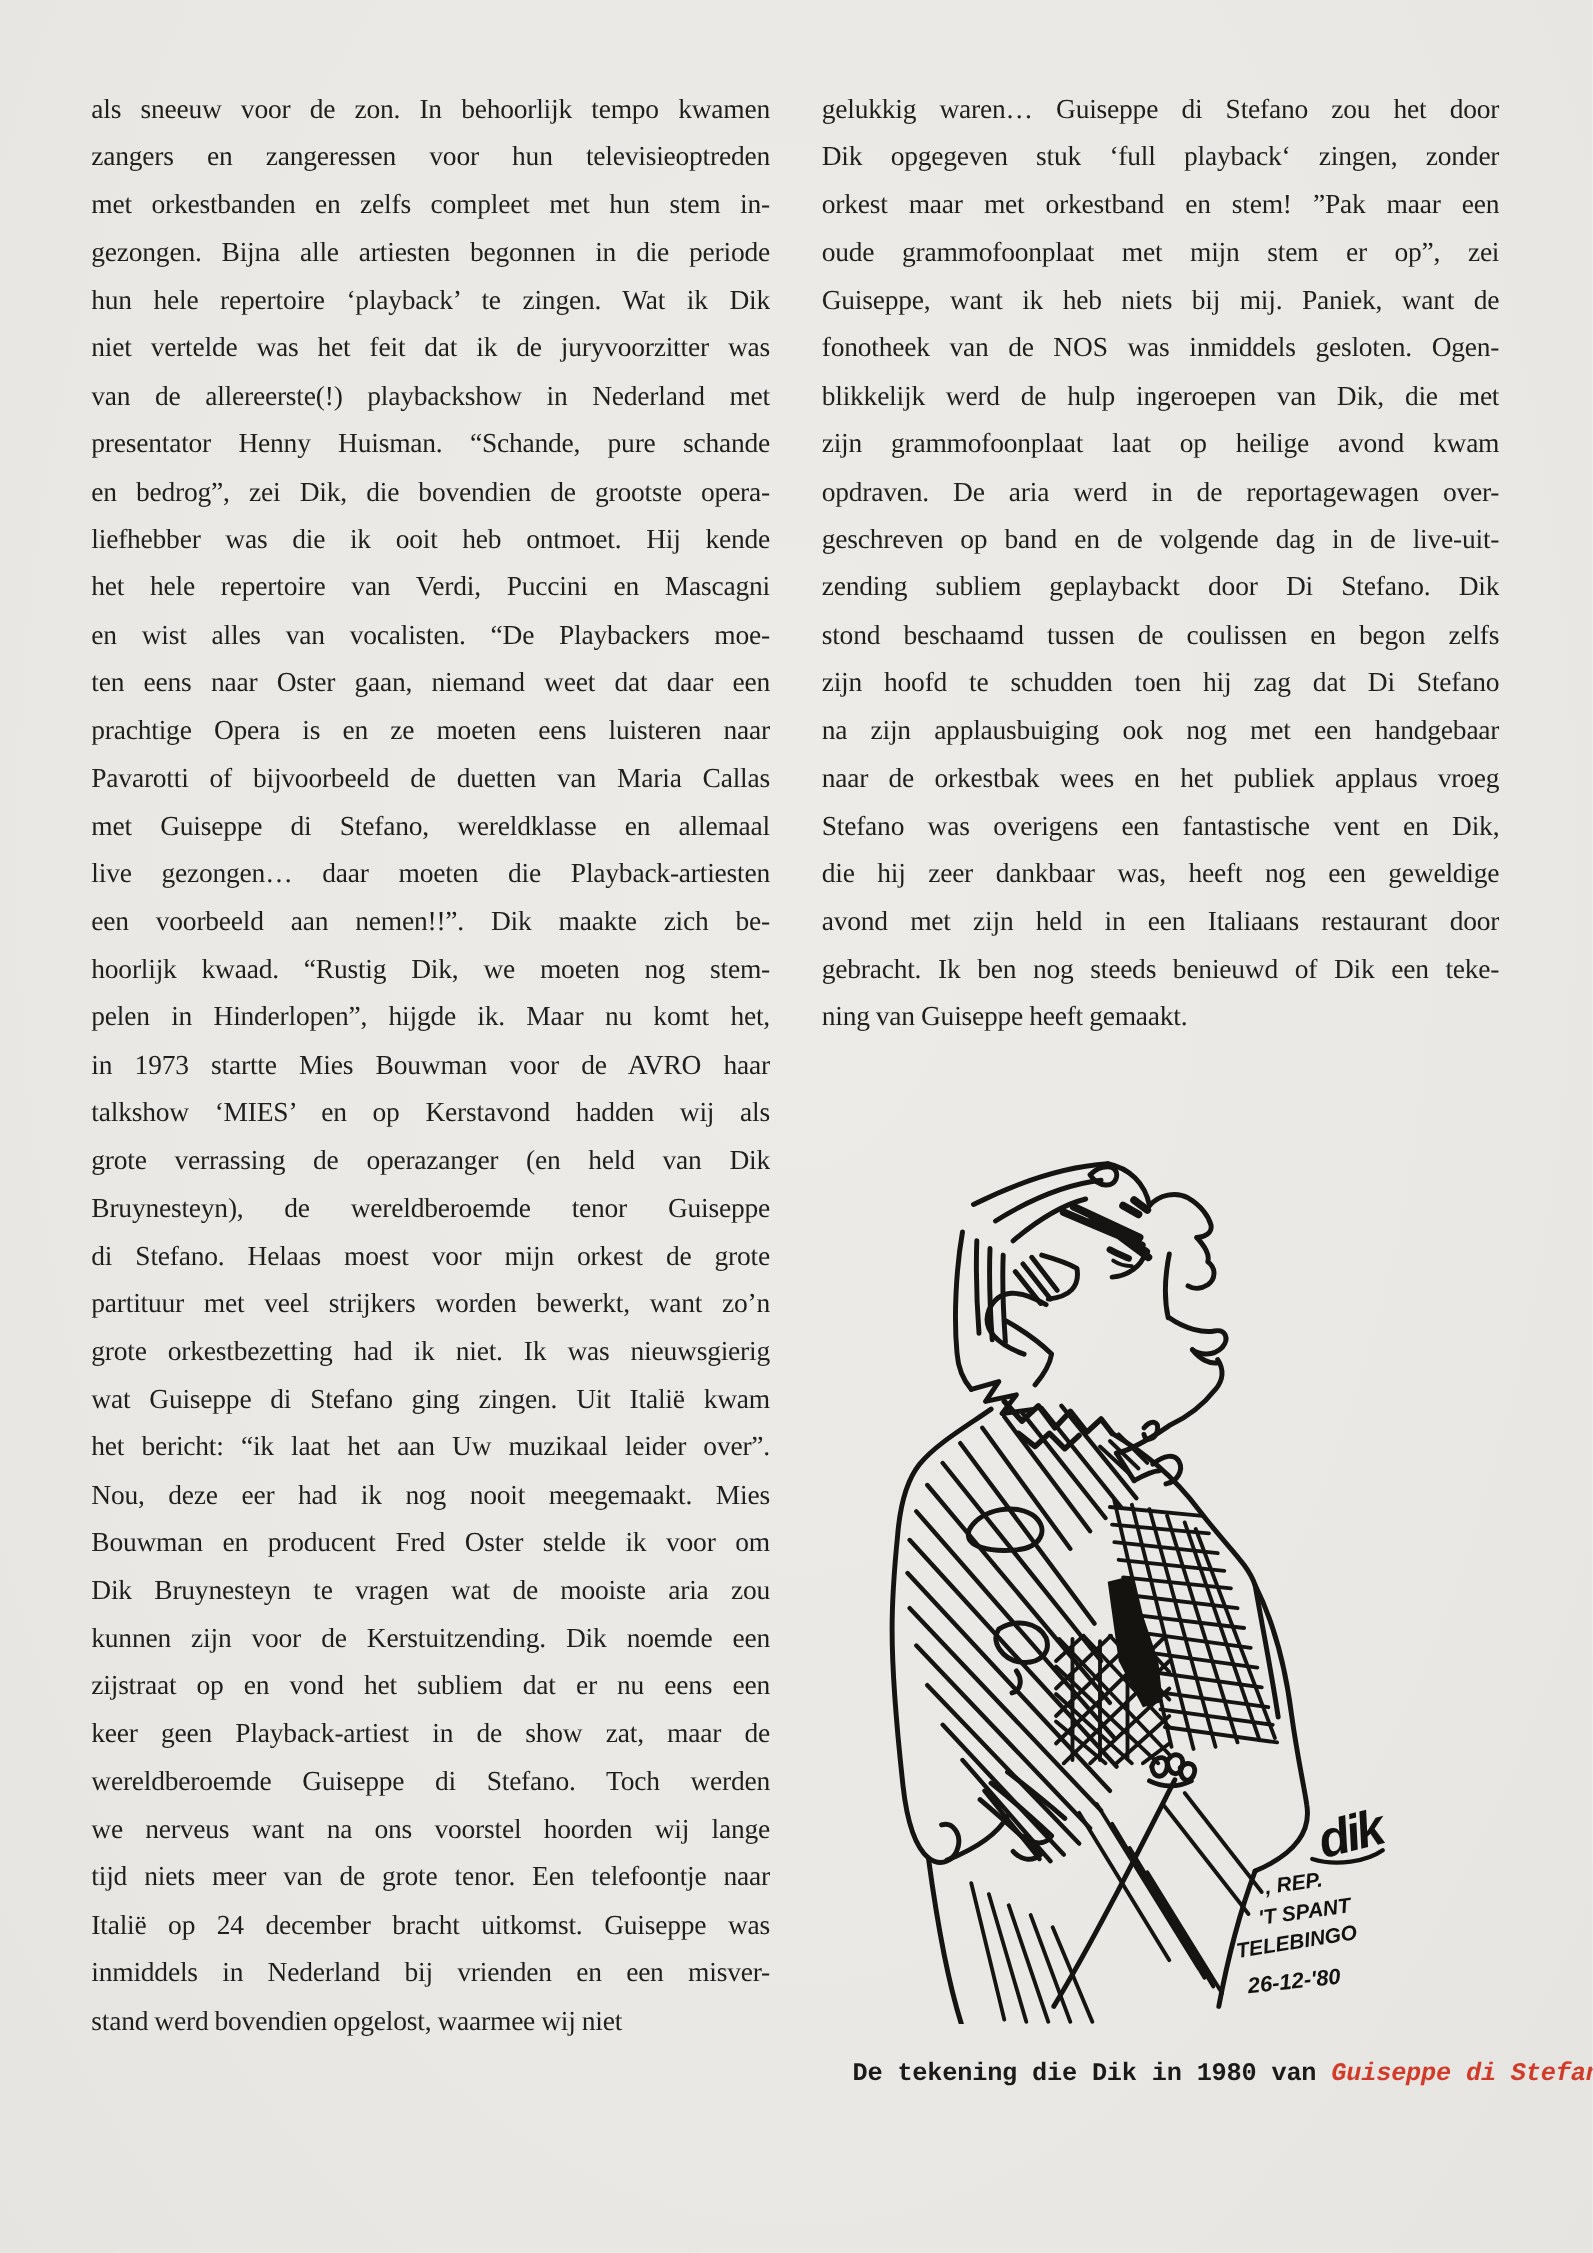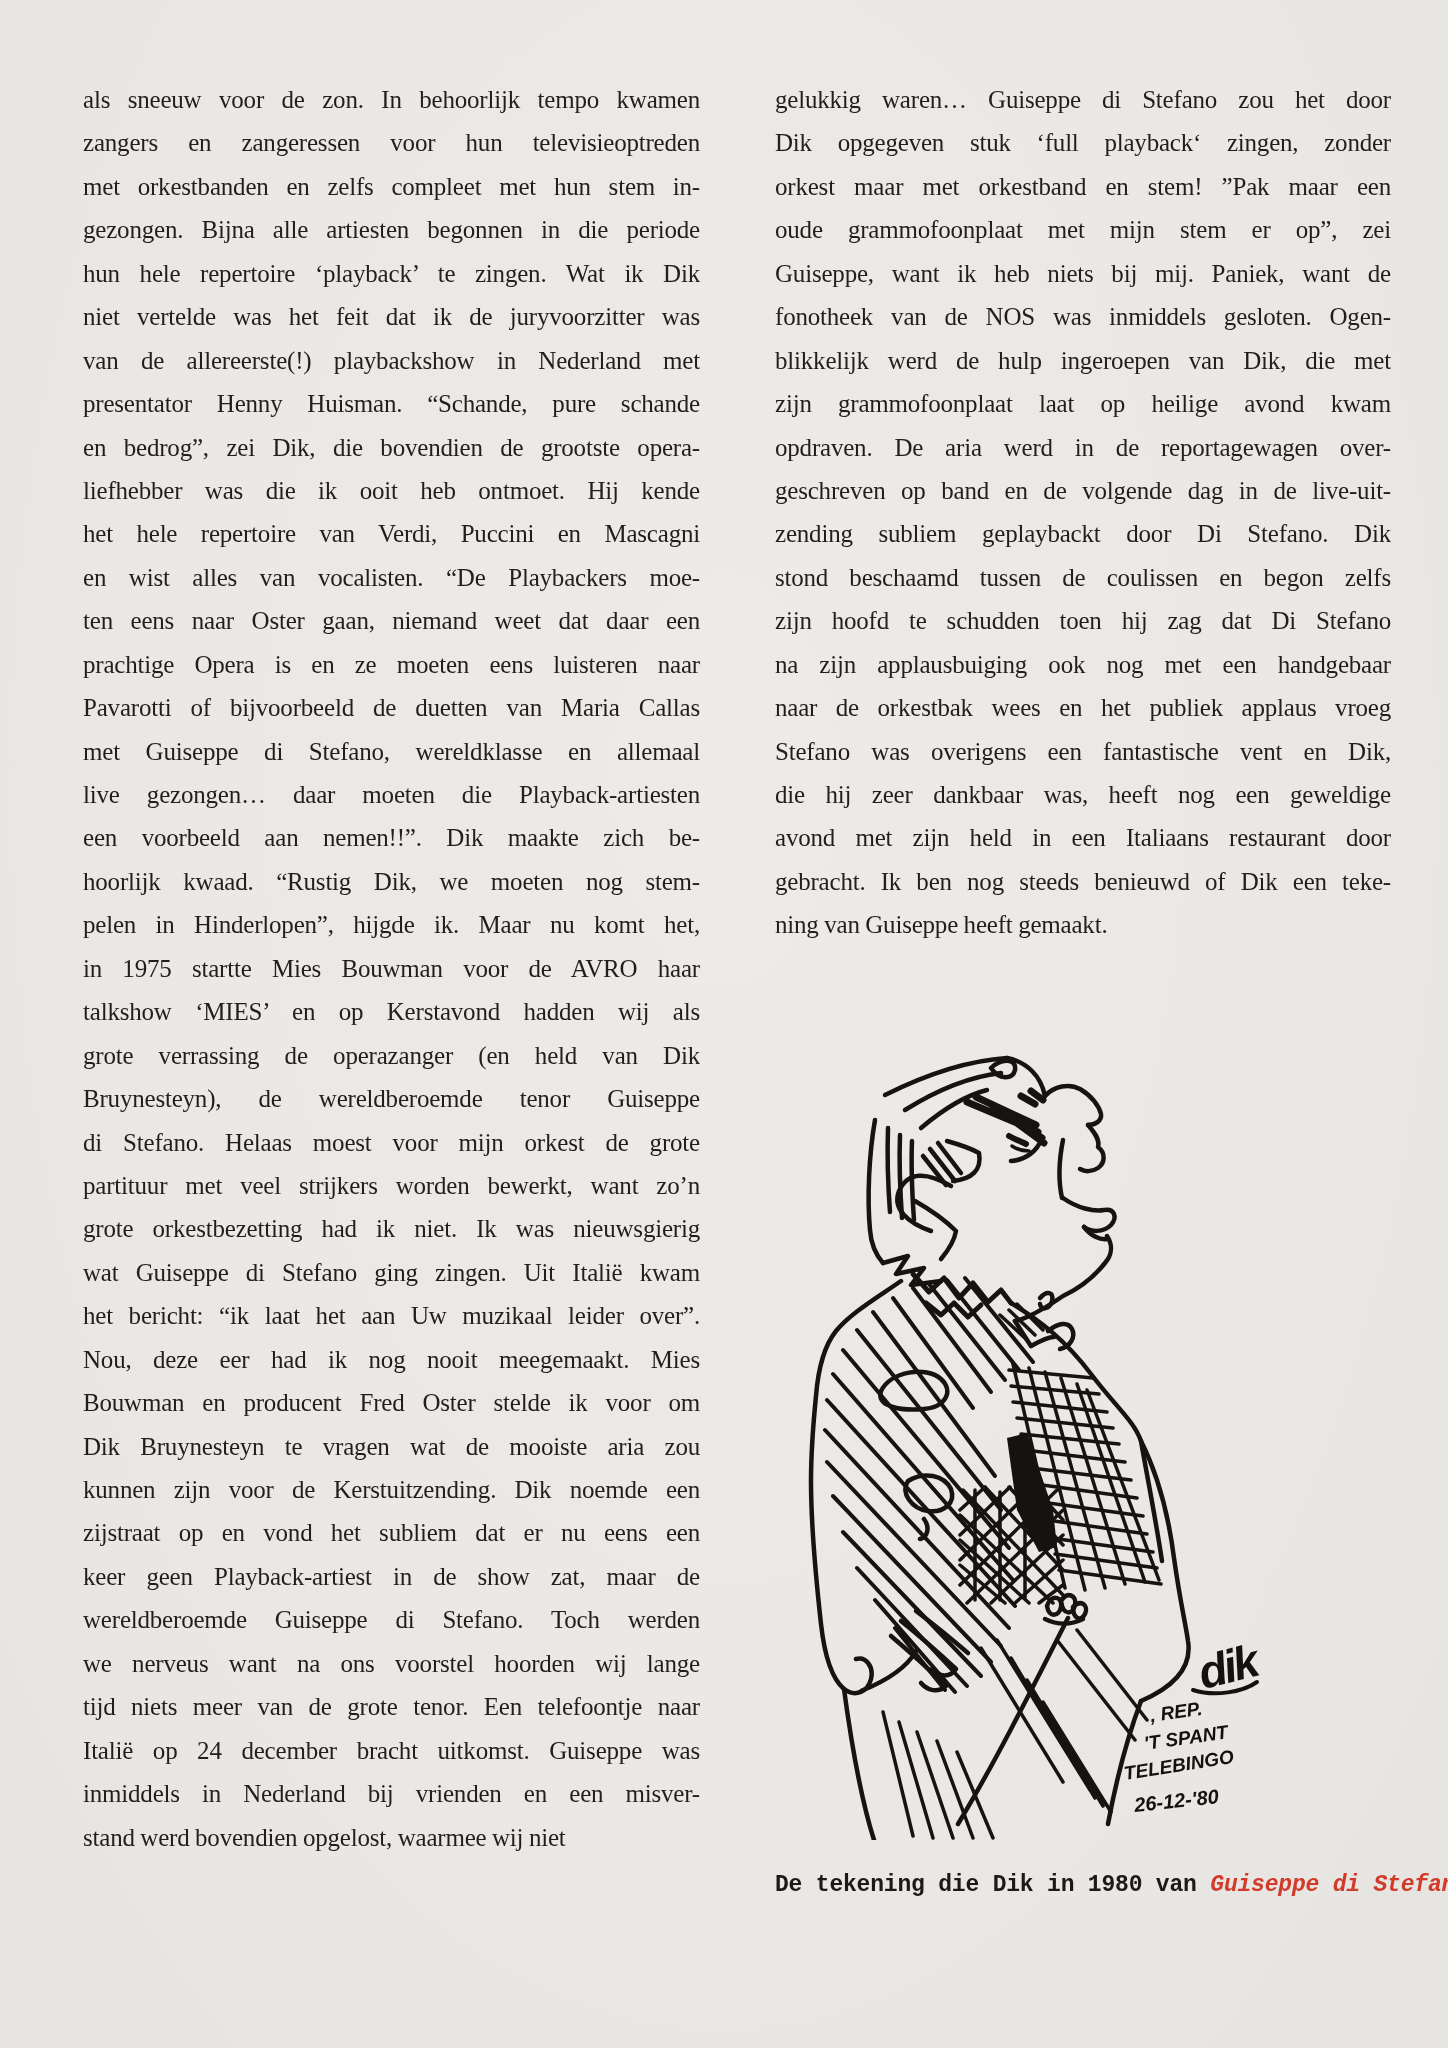--- a/index.html
+++ b/index.html
@@ -10,21 +10,21 @@
   }
   .page{position:absolute;inset:0;}
   .col{
     position:absolute;top:78px;
     color:#211f1d;
     font-size:25px;
     letter-spacing:-0.2px;
     word-spacing:-0.5px;
   }
   #col-left{left:83px;width:617px;}
-  #col-right{left:775px;width:616px;}
+  #col-right{left:747px;width:616px;}
   .line{
     height:43.45px;line-height:43.45px;
     text-align:justify;text-align-last:justify;
     white-space:normal;overflow:hidden;
   }
   .line.short{text-align:left;text-align-last:left;}
   .caption{
     position:absolute;left:775px;top:1872px;
     font-family:Liberation Mono, monospace;
     font-weight:bold;font-size:23px;color:#1b1a19;
@@ -57,21 +57,21 @@
       <div class="line">het hele repertoire van Verdi, Puccini en Mascagni</div>
       <div class="line">en wist alles van vocalisten. “De Playbackers moe-</div>
       <div class="line">ten eens naar Oster gaan, niemand weet dat daar een</div>
       <div class="line">prachtige Opera is en ze moeten eens luisteren naar</div>
       <div class="line">Pavarotti of bijvoorbeeld de duetten van Maria Callas</div>
       <div class="line">met Guiseppe di Stefano, wereldklasse en allemaal</div>
       <div class="line">live gezongen… daar moeten die Playback-artiesten</div>
       <div class="line">een voorbeeld aan nemen!!”. Dik maakte zich be-</div>
       <div class="line">hoorlijk kwaad. “Rustig Dik, we moeten nog stem-</div>
       <div class="line">pelen in Hinderlopen”, hijgde ik. Maar nu komt het,</div>
-      <div class="line">in 1975 startte Mies Bouwman voor de AVRO haar</div>
+      <div class="line">in 1973 startte Mies Bouwman voor de AVRO haar</div>
       <div class="line">talkshow ‘MIES’ en op Kerstavond hadden wij als</div>
       <div class="line">grote verrassing de operazanger (en held van Dik</div>
       <div class="line">Bruynesteyn), de wereldberoemde tenor Guiseppe</div>
       <div class="line">di Stefano. Helaas moest voor mijn orkest de grote</div>
       <div class="line">partituur met veel strijkers worden bewerkt, want zo’n</div>
       <div class="line">grote orkestbezetting had ik niet. Ik was nieuwsgierig</div>
       <div class="line">wat Guiseppe di Stefano ging zingen. Uit Italië kwam</div>
       <div class="line">het bericht: “ik laat het aan Uw muzikaal leider over”.</div>
       <div class="line">Nou, deze eer had ik nog nooit meegemaakt. Mies</div>
       <div class="line">Bouwman en producent Fred Oster stelde ik voor om</div>

